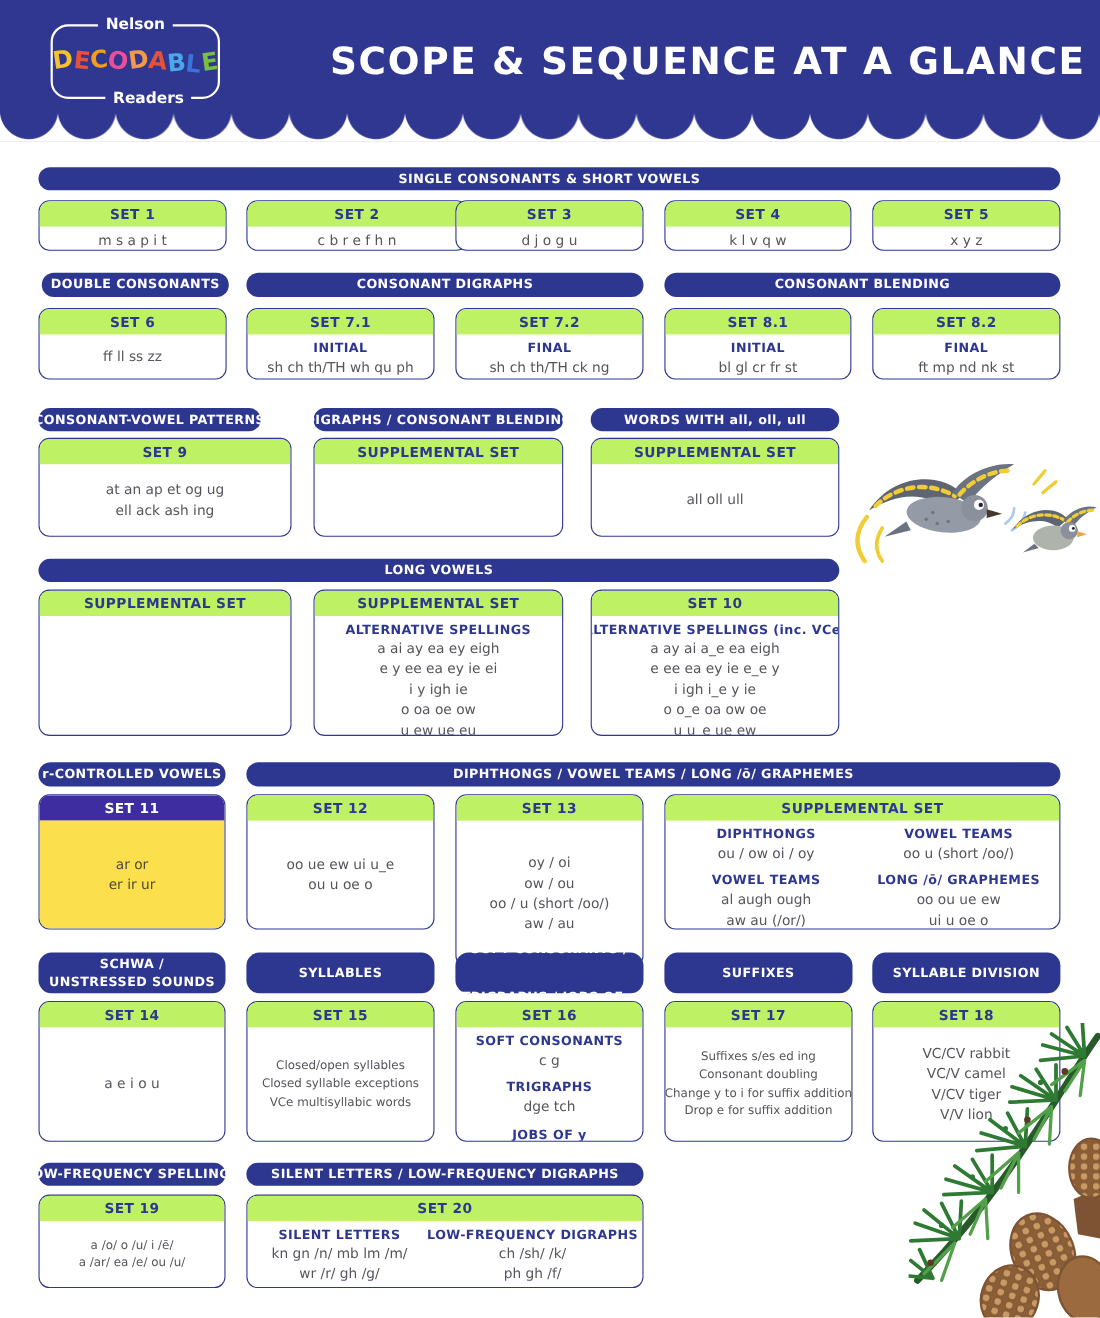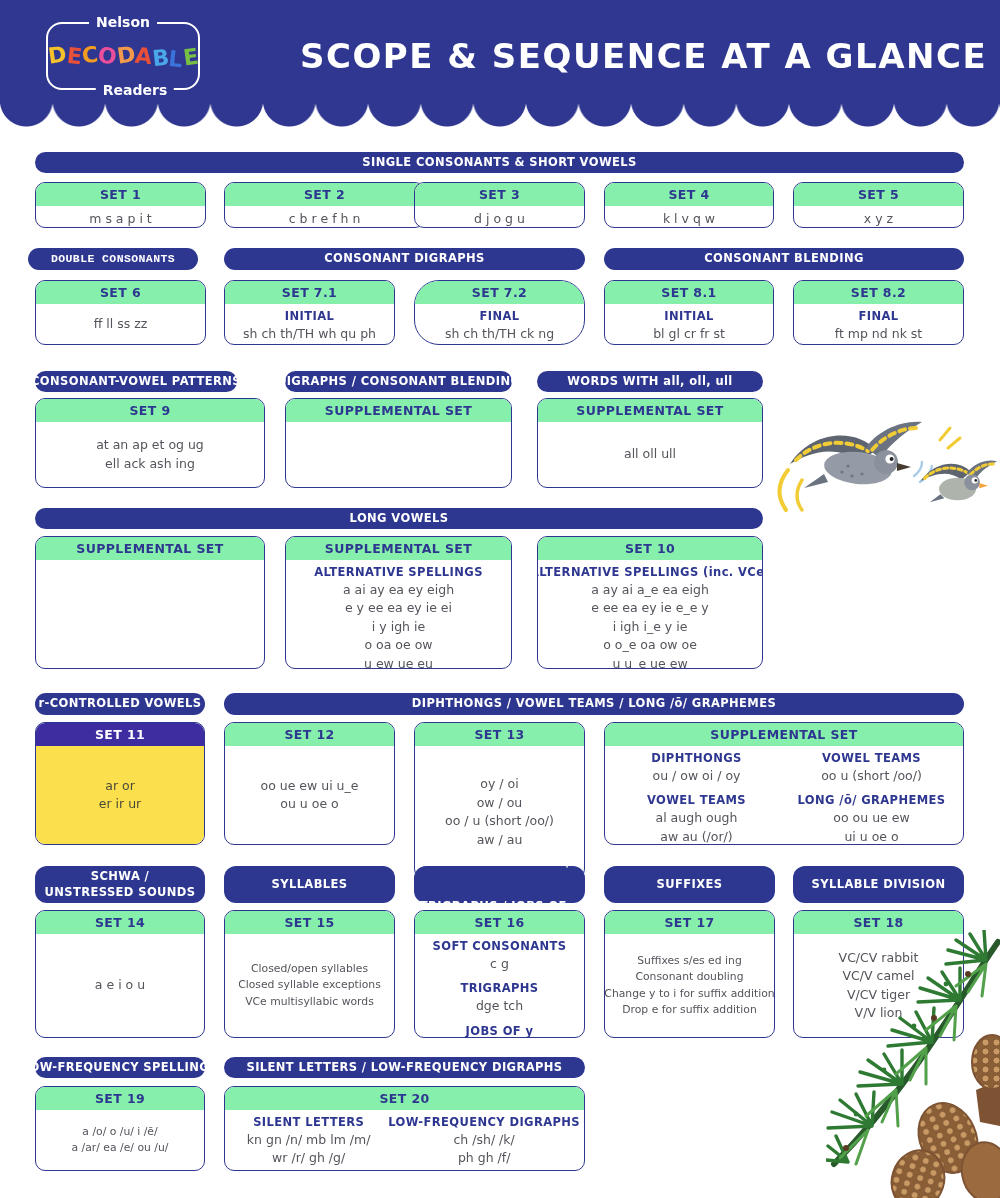--- a/index.html
+++ b/index.html
@@ -41,21 +41,21 @@
     display:flex;flex-direction:column;align-items:center;justify-content:center;
     text-align:center;z-index:2;
   }
   .banner-line{font-size:11.5px;font-weight:800;letter-spacing:.4px;line-height:1.35;white-space:nowrap;}
   
   .card{
     position:absolute;border:1.4px solid #2e3790;border-radius:10px;background:#fff;
     display:flex;flex-direction:column;overflow:hidden;z-index:2;box-sizing:border-box;
   }
   .card-header{
-    background:#86efac;color:#2e3790;font-weight:800;font-size:12.5px;letter-spacing:.4px;
+    background:#bef264;color:#2e3790;font-weight:800;font-size:12.5px;letter-spacing:.4px;
     text-align:center;padding:4px 2px;flex:0 0 auto;
   }
   .card-body{
     flex:1 1 auto;display:flex;flex-direction:column;align-items:center;justify-content:center;
     padding:5px 4px;gap:2px;
   }
   .line{text-align:center;white-space:nowrap;}
   .line.txt{color:#54555c;font-size:12.5px;line-height:1.32;}
   .line.sub{color:#2e3790;font-weight:800;font-size:11.5px;letter-spacing:.4px;line-height:1.3;}
   .card-body .line.sub:not(:first-child){margin-top:7px;}
@@ -194,21 +194,21 @@
         <div class="card-body">
           <div class="line txt">k l v q w</div>
         </div>
       </div>
       <div class="card" style="left: 793px; top: 182px; width: 171px; height: 46px;">
         <div class="card-header">SET 5</div>
         <div class="card-body">
           <div class="line txt">x y z</div>
         </div>
       </div>
-      <div class="banner" style="left: 28px; top: 248px; width: 170px; height: 22px; font-family: Liberation Mono, monospace;">
+      <div class="banner" style="left: 38px; top: 248px; width: 170px; height: 22px;">
         <div class="banner-line">DOUBLE CONSONANTS</div>
       </div>
       <div class="banner" style="left: 224px; top: 248px; width: 361px; height: 22px;">
         <div class="banner-line">CONSONANT DIGRAPHS</div>
       </div>
       <div class="banner" style="left: 604px; top: 248px; width: 360px; height: 22px;">
         <div class="banner-line">CONSONANT BLENDING</div>
       </div>
       <div class="card" style="left: 35px; top: 280px; width: 171px; height: 65px;">
         <div class="card-header">SET 6</div>
@@ -216,21 +216,21 @@
           <div class="line txt">ff ll ss zz</div>
         </div>
       </div>
       <div class="card" style="left: 224px; top: 280px; width: 171px; height: 65px;">
         <div class="card-header">SET 7.1</div>
         <div class="card-body">
           <div class="line sub">INITIAL</div>
           <div class="line txt">sh ch th/TH wh qu ph</div>
         </div>
       </div>
-      <div class="card" style="left: 414px; top: 280px; width: 171px; height: 65px; border-radius: 25px;">
+      <div class="card" style="left: 414px; top: 280px; width: 171px; height: 65px;">
         <div class="card-header">SET 7.2</div>
         <div class="card-body">
           <div class="line sub">FINAL</div>
           <div class="line txt">sh ch th/TH ck ng</div>
         </div>
       </div>
       <div class="card" style="left: 604px; top: 280px; width: 170px; height: 65px;">
         <div class="card-header">SET 8.1</div>
         <div class="card-body">
           <div class="line sub">INITIAL</div>

